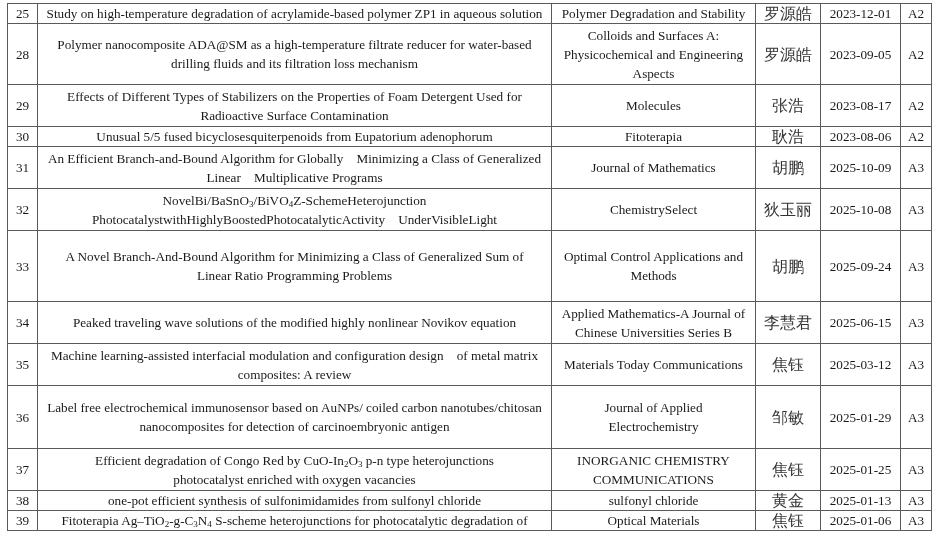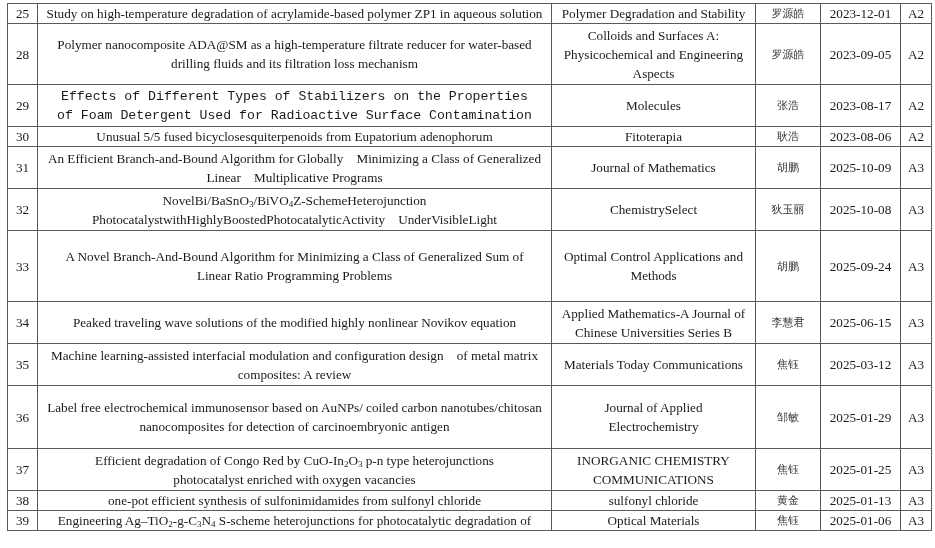--- a/index.html
+++ b/index.html
@@ -30,21 +30,21 @@
       vertical-align: middle;
       padding: 0 4px;
       overflow: hidden;
     }
     col.c-no { width: 30px; }
     col.c-title { width: 514px; }
     col.c-journal { width: 204px; }
     col.c-author { width: 65px; }
     col.c-date { width: 80px; }
     col.c-level { width: 31px; }
-    .cjk { font-family: "DejaVu Sans", sans-serif; font-size: 11px; color: #333; }
+    .cjk { font-family: "DejaVu Sans", sans-serif; font-size: 16px; color: #333; }
     sub { font-size: 9px; vertical-align: -2px; line-height: 0; }
     .h1 { height: 19px; }
     .h2 { height: 42px; }
     .h28 { height: 61px; }
   </style>
 </head>
 <body>
 
 <table class="pubs">
   <colgroup>
@@ -72,21 +72,21 @@
       <td>28</td>
       <td style="padding:0 18px;">Polymer nanocomposite ADA@SM as a high-temperature filtrate reducer for water-based drilling fluids and its filtration loss mechanism</td>
       <td>Colloids and Surfaces A: Physicochemical and Engineering Aspects</td>
       <td class="cjk">罗源皓</td>
       <td>2023-09-05</td>
       <td>A2</td>
     </tr>
 
     <tr class="h2">
       <td>29</td>
-      <td style="padding:0 14px;font-family:Liberation Mono, monospace;">Effects of Different Types of Stabilizers on the Properties of Foam Detergent Used for Radioactive Surface Contamination</td>
+      <td style="padding:0 14px;">Effects of Different Types of Stabilizers on the Properties of Foam Detergent Used for Radioactive Surface Contamination</td>
       <td>Molecules</td>
       <td class="cjk">张浩</td>
       <td>2023-08-17</td>
       <td>A2</td>
     </tr>
 
     <tr class="h1">
       <td>30</td>
       <td>Unusual 5/5 fused bicyclosesquiterpenoids from Eupatorium adenophorum</td>
       <td>Fitoterapia</td>
@@ -162,20 +162,20 @@
       <td>38</td>
       <td>one-pot efficient synthesis of sulfonimidamides from sulfonyl chloride</td>
       <td>sulfonyl chloride</td>
       <td class="cjk">黄金</td>
       <td>2025-01-13</td>
       <td>A3</td>
     </tr>
 
     <tr class="h1">
       <td>39</td>
-      <td style="white-space:nowrap;"><span>Engineering Ag–TiO</span><sub>2</sub><span>-g-C</span><sub>3</sub><span>N</span><sub>4</sub><span> S-scheme heterojunctions for photocatalytic degradation of</span></td>
+      <td style="white-space:nowrap;"><span>Fitoterapia Ag–TiO</span><sub>2</sub><span>-g-C</span><sub>3</sub><span>N</span><sub>4</sub><span> S-scheme heterojunctions for photocatalytic degradation of</span></td>
       <td>Optical Materials</td>
       <td class="cjk">焦钰</td>
       <td>2025-01-06</td>
       <td>A3</td>
     </tr>
   </tbody>
 </table>
 
 </body></html>

